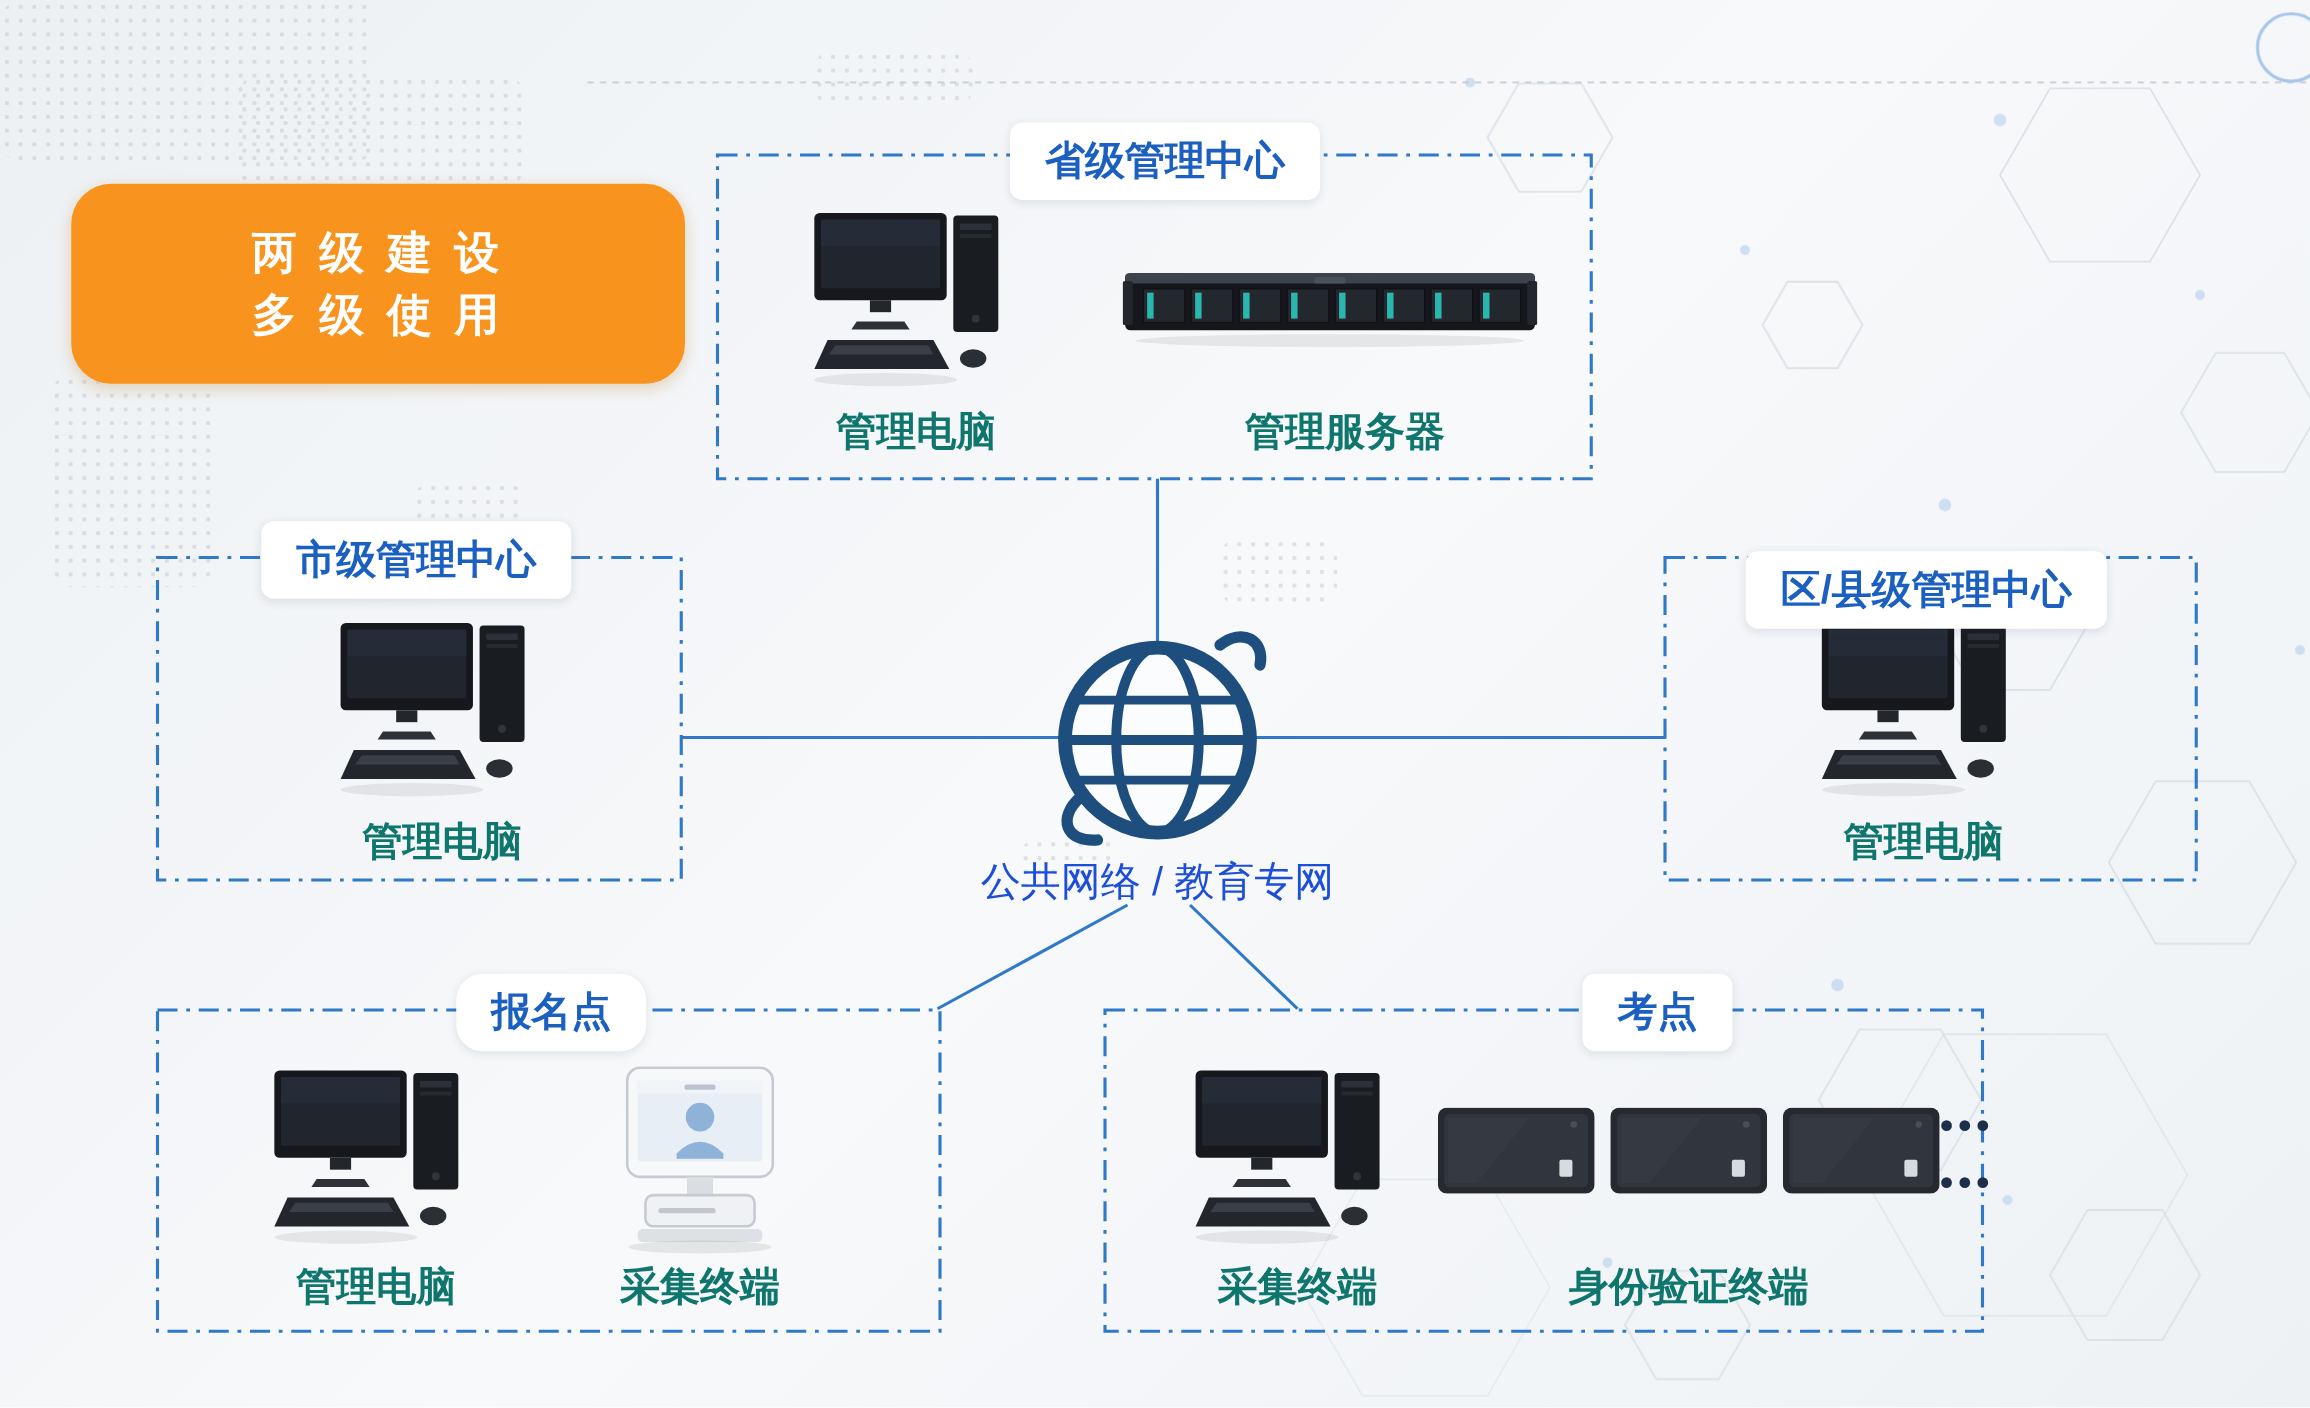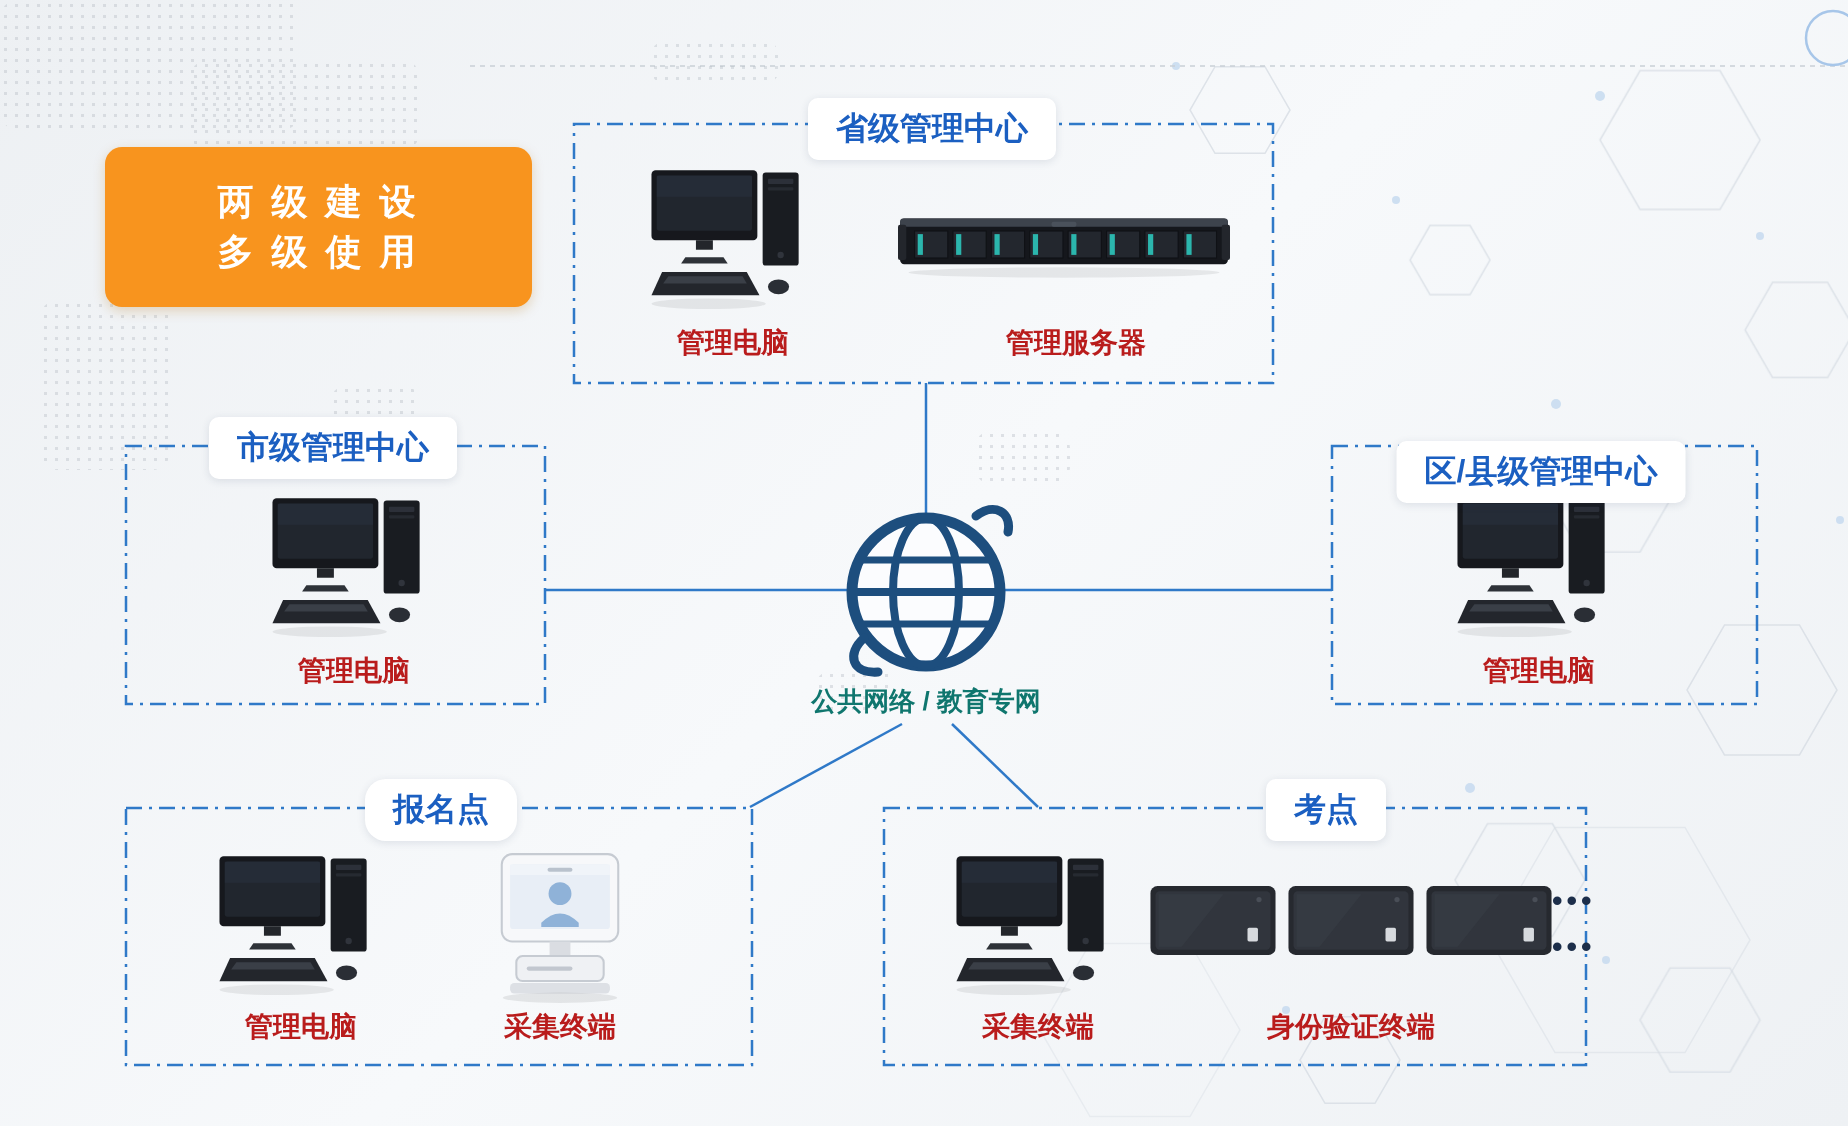--- a/index.html
+++ b/index.html
@@ -7,29 +7,29 @@
     width:1848px;height:1126px;position:relative;overflow:hidden;
     background:linear-gradient(135deg,#edf0f3 0%,#f7f9fb 50%,#eef1f4 100%);
     font-family:"Liberation Sans", sans-serif;
   }
   .layer{position:absolute;left:0;top:0;width:1848px;height:1126px;}
   .dots{position:absolute;background-image:radial-gradient(circle,#b4bac2 1.6px,transparent 1.9px);
         background-size:11px 11px;opacity:.38;border-radius:18px;}
   .chip{position:absolute;transform:translate(-50%,-50%);background:#ffffff;border-radius:10px;
         padding:9px 28px;font-size:32px;font-weight:bold;color:#1b5fc1;white-space:nowrap;
         box-shadow:0 2px 8px rgba(40,60,90,.12);z-index:6;}
-  .lbl{position:absolute;transform:translateX(-50%);font-size:28px;font-weight:bold;color:#b91c1c;
+  .lbl{position:absolute;transform:translateX(-50%);font-size:32px;font-weight:bold;color:#0f766e;
        white-space:nowrap;z-index:6;}
-  .net-label{position:absolute;transform:translateX(-50%);font-size:26px;font-weight:bold;color:#0f766e;
+  .net-label{position:absolute;transform:translateX(-50%);font-size:32px;font-weight:normal;color:#1d4ed8;
        white-space:nowrap;z-index:6;}
   .icon{position:absolute;z-index:5;}
   .icon svg{display:block;width:100%;height:100%;}
-  .badge{position:absolute;left:57px;top:147px;width:427px;height:160px;background:#F8941E;
-         border-radius:17px;display:flex;flex-direction:column;align-items:center;justify-content:center;
-         gap:10px;box-shadow:0 4px 12px rgba(180,110,10,.25);z-index:7;margin-left:48px;}
+  .badge{position:absolute;left:57px;top:147px;width:491px;height:160px;background:#F8941E;
+         border-radius:32px;display:flex;flex-direction:column;align-items:center;justify-content:center;
+         gap:10px;box-shadow:0 4px 12px rgba(180,110,10,.25);z-index:7;}
   .badge div{color:#ffffff;font-size:36px;font-weight:bold;letter-spacing:4px;line-height:1.1;}
   .ellipsis{position:absolute;font-size:30px;font-weight:bold;color:#1c2e4a;letter-spacing:4px;z-index:6;}
 </style>
 </head>
 <body>
 
 <svg width="0" height="0" style="position:absolute" aria-hidden="true">
   <defs>
     <symbol id="sym-computer" viewBox="0 0 170 150">
       <rect x="8" y="4" width="100" height="66" rx="4" fill="#16181d"></rect>

